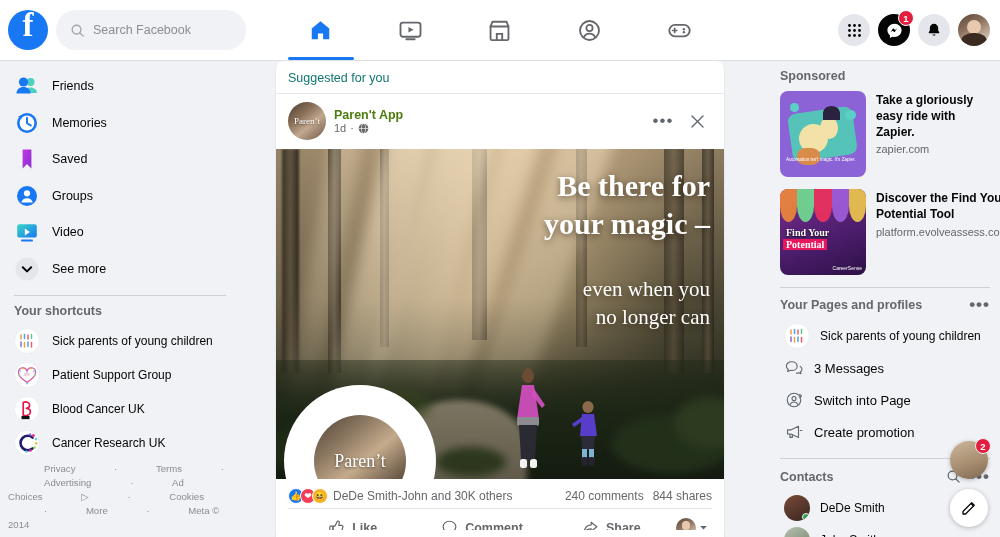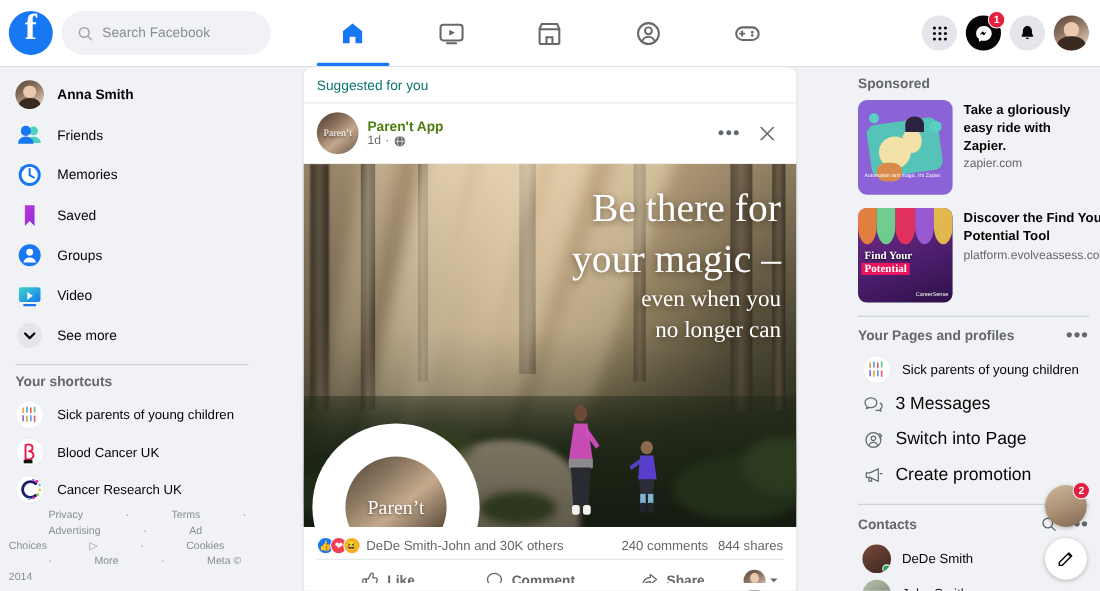--- a/index.html
+++ b/index.html
@@ -171,22 +171,22 @@
     background: linear-gradient(180deg,#8d8470,#6a6252); border-radius: 50% 50% 0 0;
     filter: blur(3px); opacity: .85;
   }
   .shrub { position: absolute; border-radius: 50%; filter: blur(4px); }
 
   .quote {
     position: absolute; right: 14px; top: 18px; width: 268px;
     text-align: right; font-family: "Liberation Serif", serif; color: #fff;
     text-shadow: 0 2px 7px rgba(40,25,10,.6);
   }
-  .q1 { font-size: 36px; line-height: 1.27; font-weight: normal; }
-  .q2 { font-size: 21px; line-height: 1.33; margin-top: 0; }
+  .q1 { font-size: 30px; line-height: 1.27; font-weight: bold; }
+  .q2 { font-size: 21px; line-height: 1.33; margin-top: 33px; }
 
   .logo-circle {
     position: absolute; left: 8px; bottom: -58px; width: 152px; height: 152px;
     background: #fff; border-radius: 50%;
     display: flex; align-items: center; justify-content: center;
   }
   .logo-inner {
     width: 92px; height: 92px; border-radius: 50%; position: relative; overflow: hidden;
     background: linear-gradient(140deg,#4f4034 0%,#8e7a63 30%,#c5ab8c 52%,#6d5b49 78%,#3d3228 100%);
     display: flex; align-items: center; justify-content: center;
@@ -253,21 +253,21 @@
     font-size: 10px; background: #e8175d; padding: 0 3px; white-space: nowrap;
     font-family: "Liberation Serif", serif;
   }
   .fyp .lbl1 { top: 44%; background: transparent; text-shadow: 0 1px 2px #000; }
   .fyp .lbl2 { top: 58%; text-align: center; }
   .fyp .cs { position: absolute; right: 4px; bottom: 4px; font-size: 5px; color: #fff; }
 
   .rdiv { height: 1px; background: #ced0d4; margin: 2px 0 10px 0; }
   .r-row { display: flex; align-items: center; gap: 10px; height: 32px; border-radius: 8px; cursor: pointer; padding: 0 4px; }
   .r-row .lb { font-size: 12px; color: #050505; }
-  .r-row .lb.sm { font-size: 16px; color: #050505; }
+  .r-row .lb.sm { font-size: 13px; color: #050505; }
   .r-ico { width: 20px; height: 20px; flex: none; display: flex; align-items: center; justify-content: center; color: #050505; }
   .c-av { width: 26px; height: 26px; border-radius: 50%; position: relative; flex: none; overflow: hidden; }
   .dot-online {
     position: absolute; right: 0; bottom: 0; width: 8px; height: 8px;
     background: #31a24c; border: 1.6px solid #f0f2f5; border-radius: 50%;
   }
 
   .float-chat { position: absolute; right: 12px; bottom: 58px; z-index: 30; }
   .float-av {
     width: 38px; height: 38px; border-radius: 50%; position: relative; overflow: hidden;
@@ -378,26 +378,20 @@
           <path d="M12 2.6a6.2 6.2 0 0 0-6.2 6.2v3.6l-1.7 3.2a.9.9 0 0 0 .8 1.4h14.2a.9.9 0 0 0 .8-1.4l-1.7-3.2V8.8A6.2 6.2 0 0 0 12 2.6Z" fill="#050505"></path>
           <path d="M9.6 18.6a2.5 2.5 0 0 0 4.8 0Z" fill="#050505"></path>
         </svg>
       </div>
       <div class="avatar p1" style="width:32px;height:32px;"></div>
     </div>
   </div>
 
   <div class="sidebar">
 
-    <div class="side-item">
-      <div class="side-ico">
-        <div class="avatar p1" style="width:26px;height:26px;"></div>
-      </div>
-      <div class="side-label bold">Anna Smith</div>
-    </div>
 
     <div class="side-item">
       <div class="side-ico">
         <svg width="26" height="26" viewBox="0 0 26 26">
           <circle cx="16.5" cy="9" r="4" fill="#4dd0c0"></circle>
           <path d="M10 20c0-3.4 2.9-5.6 6.5-5.6S23 16.6 23 20Z" fill="#4dd0c0"></path>
           <circle cx="9.5" cy="9" r="4.6" fill="#1877f2"></circle>
           <path d="M2.4 20.6c0-3.9 3.2-6.6 7.1-6.6s7.1 2.7 7.1 6.6Z" fill="#1877f2"></path>
         </svg>
       </div>
@@ -483,20 +477,42 @@
             <line x1="6" y1="13" x2="6" y2="17.5" stroke="#8a6ad6"></line>
               <line x1="9.5" y1="13.4" x2="9.5" y2="18" stroke="#e8a33d"></line>
             <line x1="13" y1="13" x2="13" y2="17.5" stroke="#4da3e8"></line>
               <line x1="16.5" y1="13.4" x2="16.5" y2="18" stroke="#e85d6d"></line>
           </g>
         </svg>
       </div>
       <div class="short-label">Sick parents of young children</div>
     </div>
 
+    <div class="short-item">
+      <div class="short-ico">
+        <svg width="24" height="24" viewBox="0 0 24 24">
+          <path d="M12 19.4C7 16 3.6 13.4 3.6 10.2A3.9 3.9 0 0 1 12 8a3.9 3.9 0 0 1 8.4 2.2c0 3.2-3.4 5.8-8.4 9.2Z" fill="none" stroke="#d46aa8" stroke-width="1.4"></path>
+          <g fill="#7fc8e8">
+              <circle cx="5" cy="8" r="1"></circle>
+              <circle cx="19" cy="8" r="1"></circle>
+              <circle cx="12" cy="20.6" r="1"></circle>
+            </g>
+          <g fill="#e8c04d">
+              <circle cx="7.5" cy="5.5" r=".9"></circle>
+              <circle cx="16.5" cy="5.5" r=".9"></circle>
+            </g>
+          <g fill="#8fd6a0">
+              <circle cx="4" cy="12.5" r=".9"></circle>
+              <circle cx="20" cy="12.5" r=".9"></circle>
+            </g>
+          <text x="12" y="13" font-size="5" text-anchor="middle" fill="#d46aa8" font-family="serif">PS</text>
+        </svg>
+      </div>
+      <div class="short-label">Patient Support Group</div>
+    </div>
 
     <div class="short-item">
       <div class="short-ico">
         <svg width="24" height="24" viewBox="0 0 24 24">
           <path d="M8.2 18.5V5.6c2.8-1.4 6.4-.4 6.4 2.6 0 2-1.6 3-3.2 3.2 2.2.2 4 1.3 4 3.5 0 3-3.6 4.3-7.2 3.6Z" fill="none" stroke="#e8174a" stroke-width="1.7" stroke-linejoin="round"></path>
           <rect x="6.5" y="19" width="8" height="3.2" fill="#111"></rect>
         </svg>
       </div>
       <div class="short-label">Blood Cancer UK</div>
     </div>

